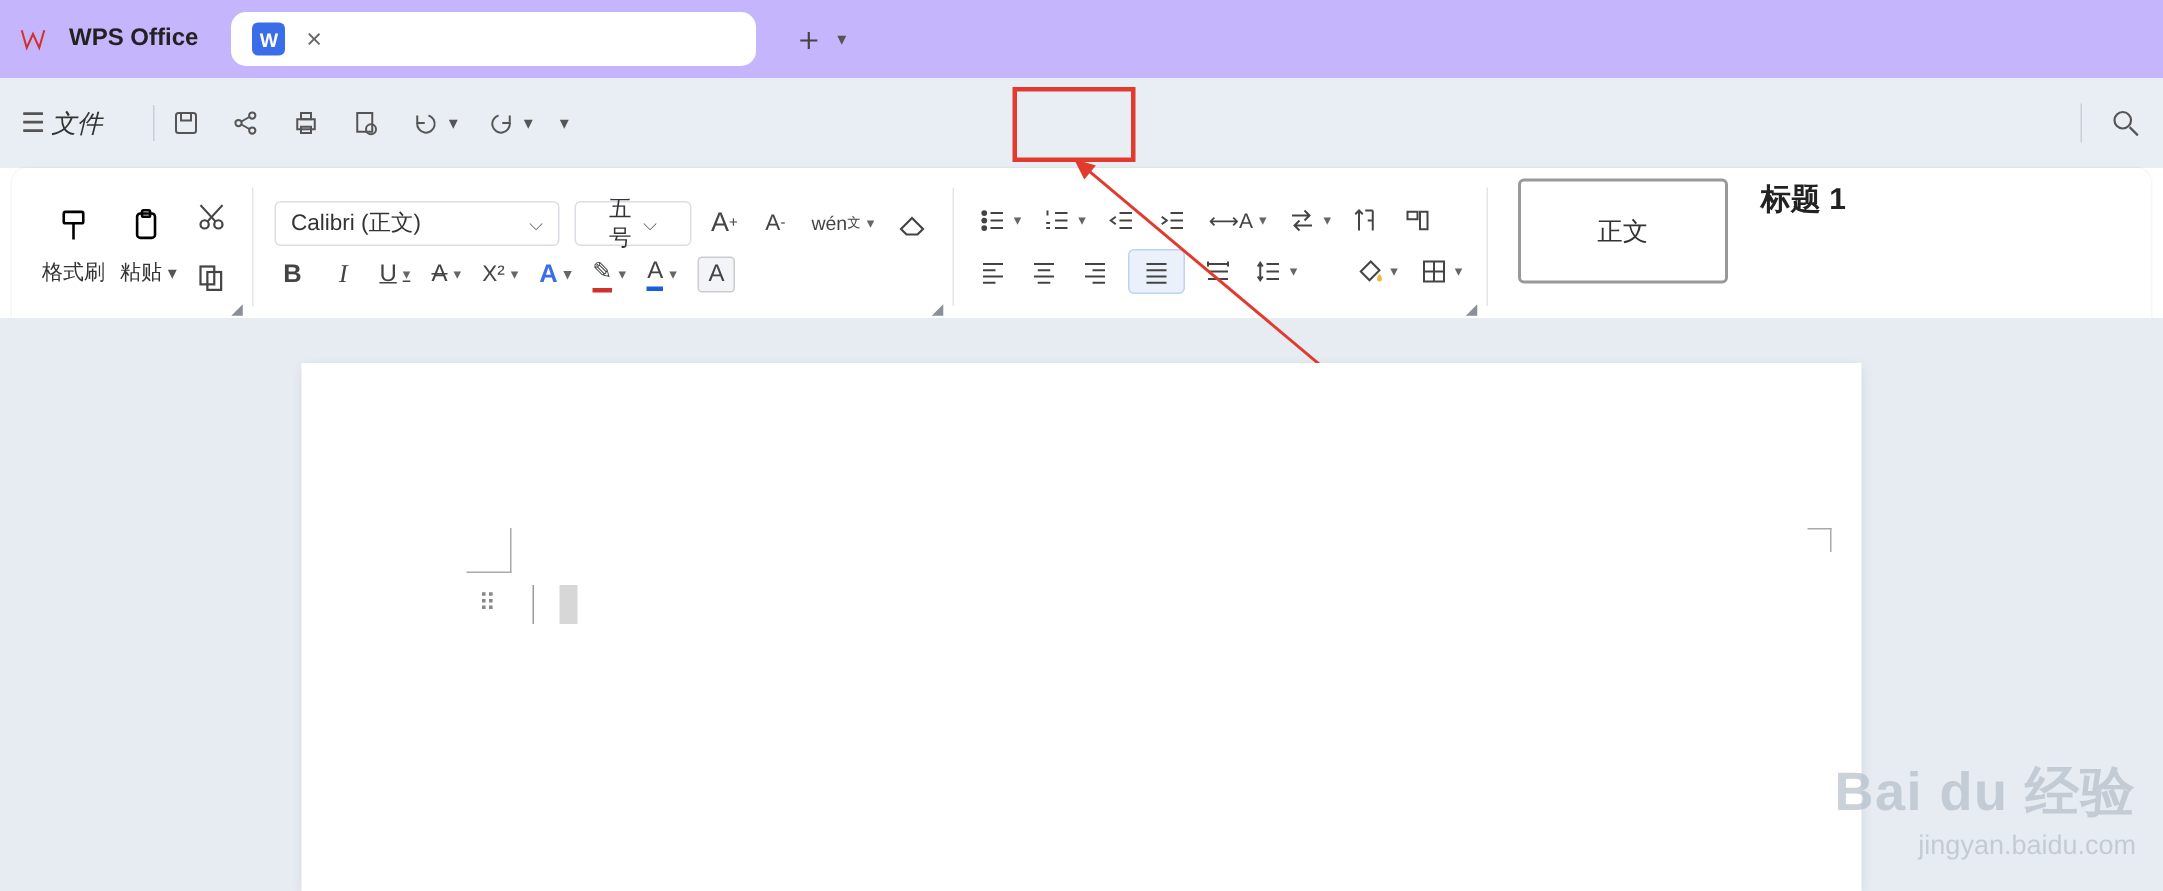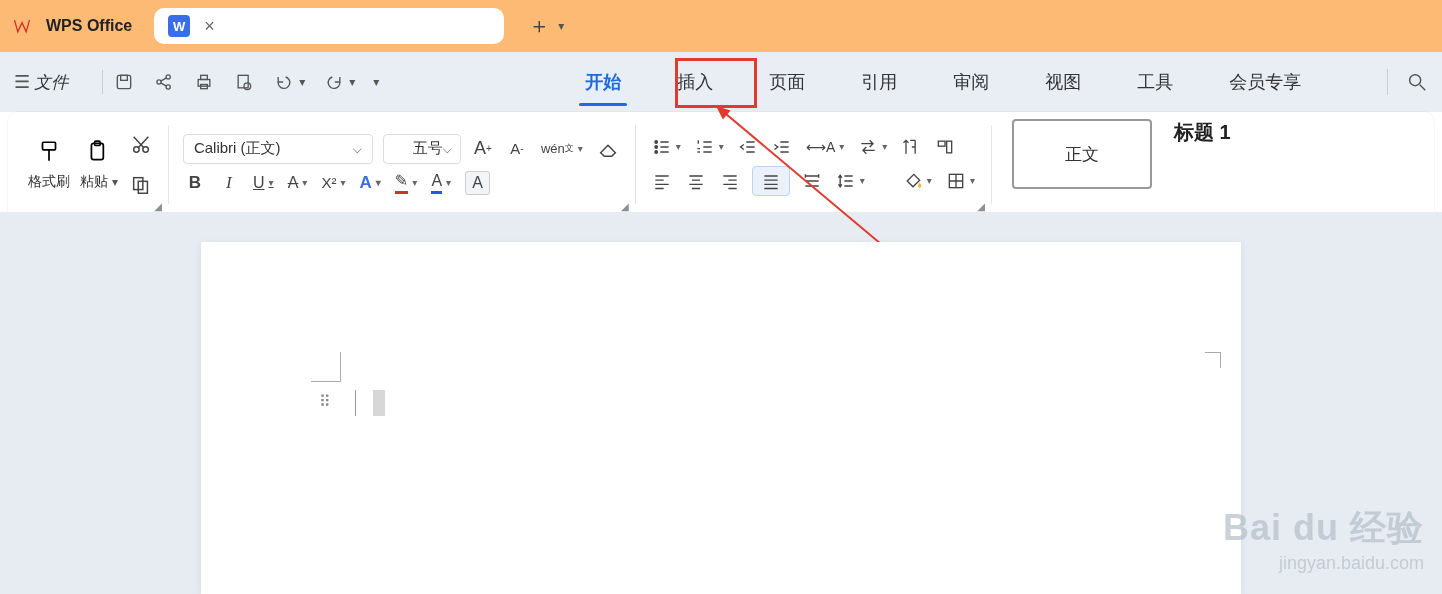--- a/index.html
+++ b/index.html
@@ -1,19 +1,19 @@
 <!DOCTYPE html>
 <html><head>
 <meta charset="utf-8">
 <style>
 * { box-sizing: border-box; margin: 0; padding: 0; font-family: "Microsoft YaHei", "PingFang SC", sans-serif; }
 body { width: 1442px; height: 594px; background: #fff; overflow: hidden; position: relative; }
 
 
-.title-bar { height: 52px; background: #fdba74; display: flex; align-items: center; padding: 0 12px; gap: 10px; }
+.title-bar { height: 52px; background: #c4b5fd; display: flex; align-items: center; padding: 0 12px; gap: 10px; }
 .app-logo { width: 20px; height: 20px; color: #d0021b; display: inline-flex; align-items: center; }
 .app-name { font-size: 16px; font-weight: 600; color: #222; margin-left: 4px; }
 .doc-tab { background: #fff; border-radius: 10px; display: flex; align-items: center; padding: 6px 14px; margin-left: 12px; width: 350px; height: 36px; }
 .doc-icon { width: 22px; height: 22px; background: #3a6ee8; color: #fff; border-radius: 4px; display: inline-flex; align-items: center; justify-content: center; font-size: 13px; font-weight: 700; margin-right: 10px; }
 .doc-title { font-size: 15px; color: #333; flex: 1; }
 .close-x { color: #666; font-size: 18px; cursor: pointer; padding: 0 4px; }
 .new-tab { margin-left: 14px; color: #444; font-size: 22px; display: flex; align-items: center; gap: 8px; }
 .chev { font-size: 12px; color: #555; }
 
 
@@ -37,21 +37,21 @@
 .ribbon { height: 100px; background: #fff; border-top: 1px solid #fff; display: flex; align-items: stretch; padding: 6px 10px 2px 10px; margin: 0 8px; border-radius: 10px 10px 0 0; box-shadow: 0 0 0 1px rgba(0,0,0,0.03); }
 .group { display: flex; flex-direction: column; justify-content: center; padding: 0 10px; position: relative; gap: 6px; }
 .gsep { width: 1px; background: #e1e5ec; margin: 6px 4px; }
 .row { display: flex; align-items: center; gap: 10px; }
 .btn { min-width: 24px; height: 26px; display: inline-flex; align-items: center; justify-content: center; color: #444; border-radius: 4px; cursor: pointer; padding: 0 2px; }
 .btn.boxed { border: 1px solid #d9dee6; background: #fff; padding: 3px 8px; height: 30px; }
 .btn .dd { font-size: 10px; color: #666; margin-left: 4px; }
 .lbl-under { font-size: 14px; color: #333; text-align: right; }
 .big-col { display: flex; flex-direction: column; align-items: center; gap: 4px; }
 .font-sel { border: 1px solid #d9dee6; border-radius: 4px; height: 30px; display: flex; align-items: center; padding: 0 10px; font-size: 15px; width: 190px; justify-content: space-between; color: #333; }
-.size-sel { border: 1px solid #d9dee6; border-radius: 4px; height: 30px; display: flex; align-items: center; padding: 0 8px; font-size: 15px; width: 78px; justify-content: flex-end; color: #333; }
+.size-sel { border: 1px solid #d9dee6; border-radius: 4px; height: 30px; display: flex; align-items: center; padding: 0 22px; font-size: 15px; width: 78px; justify-content: flex-end; color: #333; }
 .launcher { position: absolute; bottom: -2px; right: 2px; color: #8a8f99; font-size: 10px; }
 .style-box { border: 2.5px solid #999; border-radius: 4px; height: 70px; width: 140px; display: flex; align-items: center; justify-content: center; font-size: 17px; color: #333; margin: 0 6px; }
 .style-title { font-size: 20px; font-weight: 700; color: #222; margin-left: 10px; white-space: nowrap; }
 
 
 .doc-area { background: #e7ecf3; height: calc(594px - 52px - 60px - 100px); display: flex; justify-content: center; padding-top: 30px; }
 .page { background: #fff; width: 1040px; height: 100%; position: relative; box-shadow: 0 2px 8px rgba(0,0,0,0.08); }
 .corner-tl { position: absolute; top: 140px; left: 140px; width: 30px; height: 30px; border-left: 1px solid #aaa; border-top: 1px solid #aaa; transform: translate(-30px,-30px) rotate(180deg); }
 .corner-tr { position: absolute; top: 110px; right: 20px; width: 16px; height: 16px; border-right: 1px solid #aaa; border-top: 1px solid #aaa; }
 .cursor-dots { position: absolute; top: 150px; left: 118px; color: #888; font-size: 16px; letter-spacing: -2px; }
@@ -145,30 +145,20 @@
           <svg viewBox="0 0 24 24" width="20" height="20">
             <path d="M10 6 A7 7 0 1 0 19 12"></path>
             <path d="M19 6 L19 12 L13 12"></path>
           </svg>
         </span>
       <span class="chev">▾</span>
     </span>
     <span class="chev">▾</span>
   </div>
 
-  <div class="main-tabs">
-    <span class="main-tab active">开始</span>
-    <span class="main-tab">插入</span>
-    <span class="main-tab">页面</span>
-    <span class="main-tab">引用</span>
-    <span class="main-tab">审阅</span>
-    <span class="main-tab">视图</span>
-    <span class="main-tab">工具</span>
-    <span class="main-tab">会员专享</span>
-  </div>
 
   <span class="search-ic">
     <svg viewBox="0 0 24 24" width="22" height="22">
         <circle cx="10" cy="10" r="6"></circle>
         <path d="M15 15 L21 21"></path>
       </svg>
   </span>
 </div>
 
 <div class="red-box"></div>

